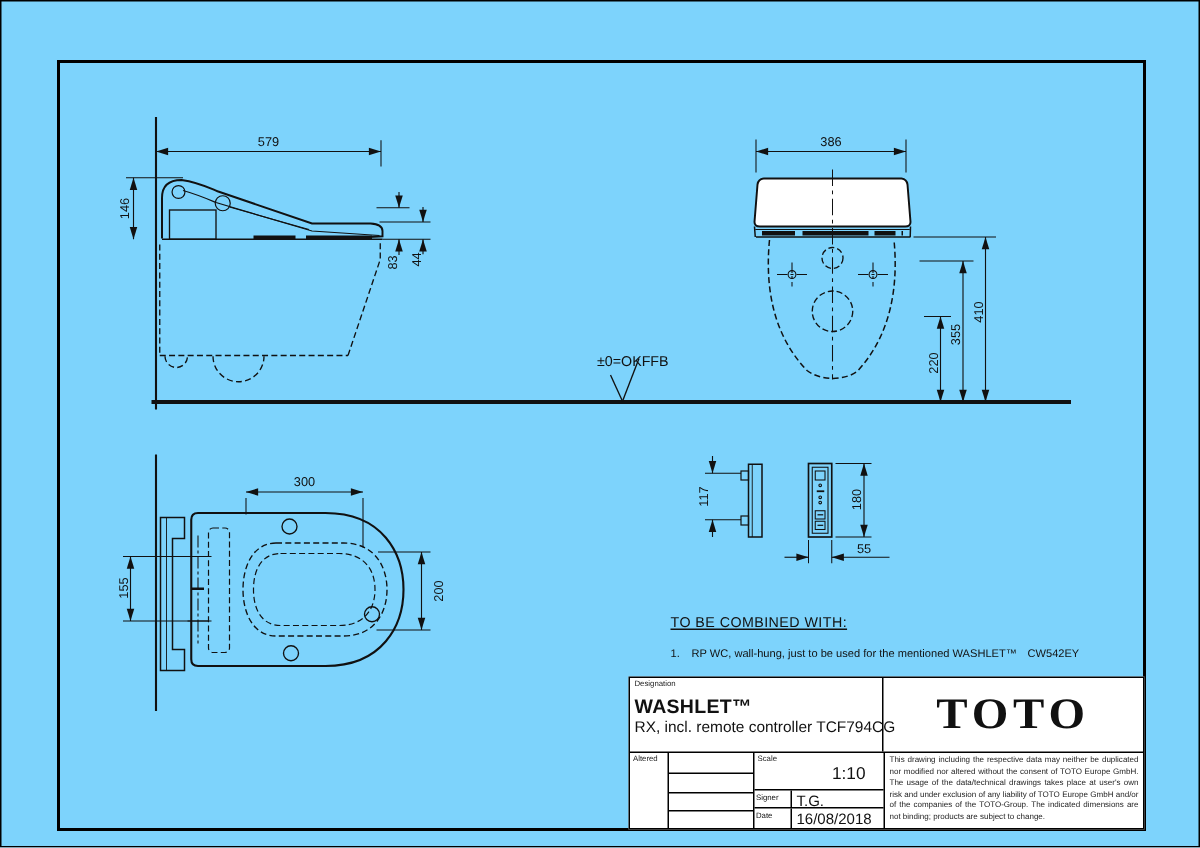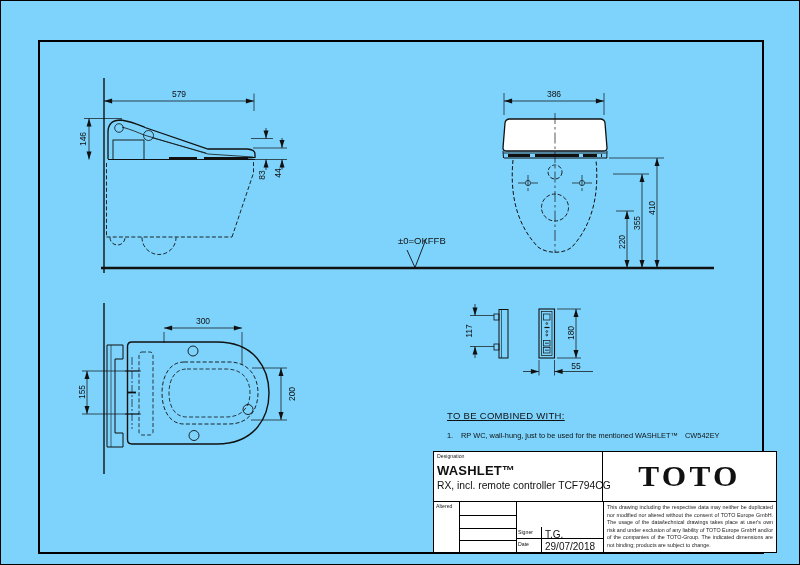--- a/index.html
+++ b/index.html
@@ -13,21 +13,21 @@
   svg.drawing text.flr{font-size:9.5px;}
 
   
   .notes{position:absolute;left:446px;top:409px;width:316px;}
   .notes-heading{font-size:9.5px;letter-spacing:.3px;text-decoration:underline;}
   .notes-item{position:relative;margin-top:10px;font-size:7.4px;}
   .notes-item .no{display:inline-block;width:14px;}
   .notes-item .code{position:absolute;left:238px;top:0;}
 
   
-  .tb{position:absolute;left:432px;top:450px;width:344px;height:102px;
+  .tb{position:absolute;left:418px;top:450px;width:344px;height:102px;
       border:1.5px solid #000;box-sizing:border-box;background:#fff;}
   .tb *{box-sizing:border-box;}
   .tb-row1{position:absolute;left:0;top:0;width:100%;height:50px;border-bottom:1.5px solid #000;}
   .tb-designation{position:absolute;left:0;top:0;width:169px;height:100%;border-right:1.5px solid #000;padding:1px 3px;}
   .tb-label{font-size:5.2px;color:#222;display:block;}
   .tb-product{font-size:13px;font-weight:bold;margin-top:4px;letter-spacing:.2px;}
   .tb-desc{font-size:10.3px;margin-top:2px;white-space:nowrap;}
   .tb-logo{position:absolute;left:169px;top:0;right:0;height:100%;
            display:flex;align-items:center;justify-content:center;}
   .tb-logo span{font-family:"Liberation Serif",serif;font-weight:900;font-size:29px;
@@ -239,27 +239,31 @@
   <div class="tb-row2">
     <div class="tb-colA">
       <span class="tb-label">Altered</span>
     </div>
     <div class="tb-colB">
       <div class="r" style="top:13px"></div>
       <div class="r" style="top:26px"></div>
       <div class="r" style="top:38px"></div>
     </div>
     <div class="tb-colC">
+      <div class="tb-scale">
+        <span class="tb-label">Scale</span>
+        <span class="val">1:10</span>
+      </div>
       <div class="tb-sigrow" style="top:25px">
         <span class="lab">Signer</span>
         <span class="val">T.G.</span>
       </div>
       <div class="tb-sigrow last" style="top:37px">
         <span class="lab">Date</span>
-        <span class="val">29/07/2018</span>
+        <span class="val">16/08/2018</span>
       </div>
     </div>
     <div class="tb-colD">
       <div class="tb-disclaimer">This drawing including the respective data may neither be duplicated nor modified nor altered without the consent of TOTO Europe GmbH. The usage of the data/technical drawings takes place at user's own risk and under exclusion of any liability of TOTO Europe GmbH and/or of the companies of the TOTO-Group. The indicated dimensions are not binding; products are subject to change.</div>
     </div>
   </div>
 </div>
 
 </div>
 

